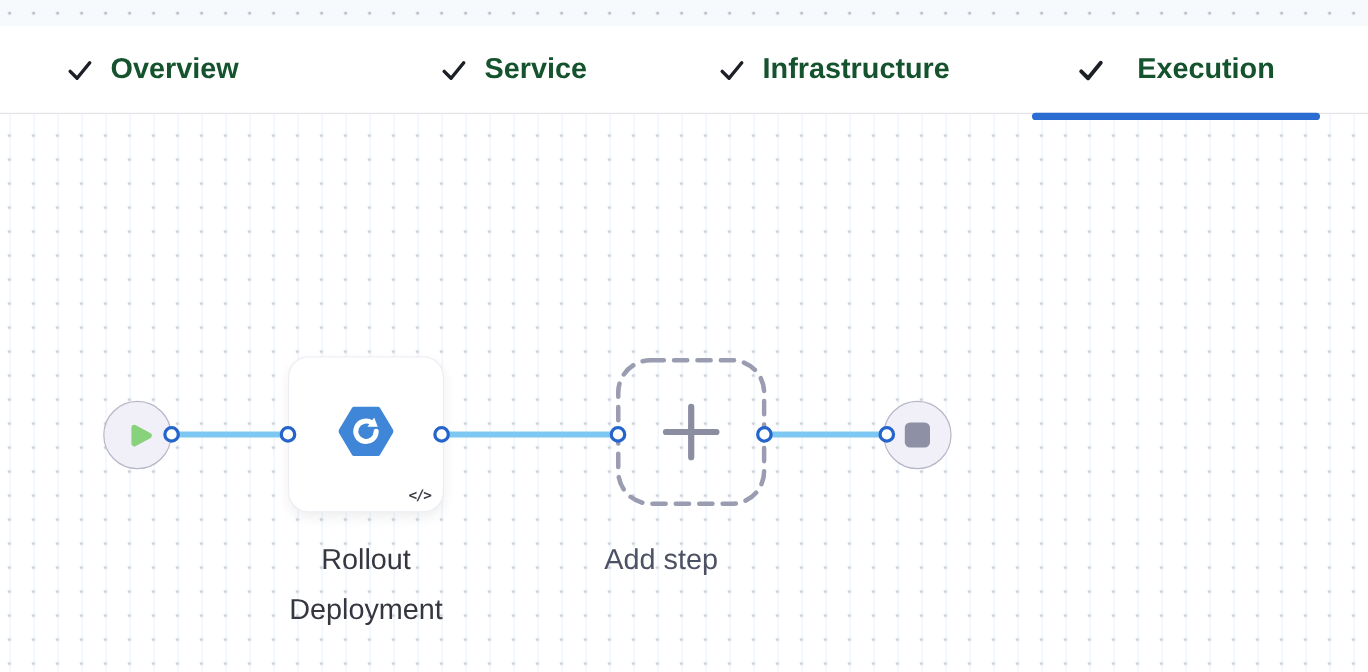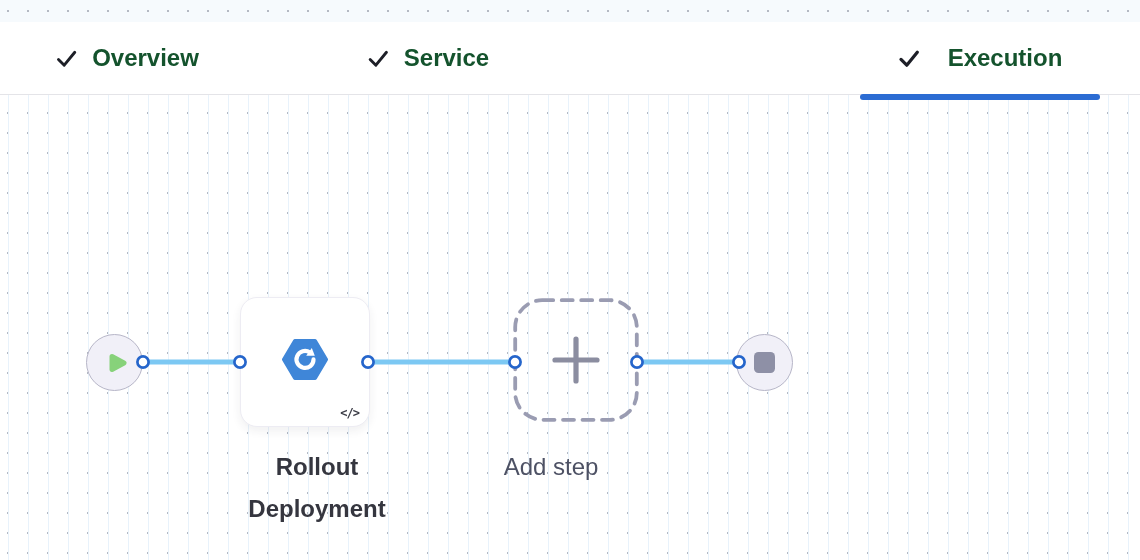--- a/index.html
+++ b/index.html
@@ -80,21 +80,21 @@
   .add-step-box {
     position: absolute; left: 513px; top: 203px; width: 126px; height: 124px;
     cursor: pointer; z-index: 2;
   }
 
   
   .node-label {
     position: absolute; text-align: center;
     font-size: 24px; line-height: 42px; z-index: 3;
   }
-  .step-label { left: 232px; top: 351px; width: 170px; color: #35363f; font-weight: bold; }
+  .step-label { left: 220px; top: 351px; width: 170px; color: #35363f; }
   .add-label  { left: 466px; top: 351px; width: 170px; color: #4d5164; }
 
   
   .edges { position: absolute; left: 0; top: 0; z-index: 4; pointer-events: none; }
 </style>
 </head>
 <body>
 
 <div class="screen">
 
@@ -109,20 +109,26 @@
       <span>Overview</span>
     </div>
 
     <div class="tab" style="left:428px">
       <svg width="23" height="23" viewBox="0 0 24 24" fill="none" stroke="#1d1f27" stroke-width="3" stroke-linecap="round" stroke-linejoin="round">
           <path d="M3.5 13 L9.5 19 L20.5 5.5"></path>
         </svg>
       <span>Service</span>
     </div>
 
+    <div class="tab" style="left:695px">
+      <svg width="23" height="23" viewBox="0 0 24 24" fill="none" stroke="#1d1f27" stroke-width="3" stroke-linecap="round" stroke-linejoin="round">
+          <path d="M3.5 13 L9.5 19 L20.5 5.5"></path>
+        </svg>
+      <span>Infrastructure</span>
+    </div>
 
     <div class="tab active" style="left:980px">
       <svg width="23" height="23" viewBox="0 0 24 24" fill="none" stroke="#1d1f27" stroke-width="3.4" stroke-linecap="round" stroke-linejoin="round">
           <path d="M3.5 13 L9.5 19 L20.5 5.5"></path>
         </svg>
       <span>Execution</span>
     </div>
 
   </div>
 

